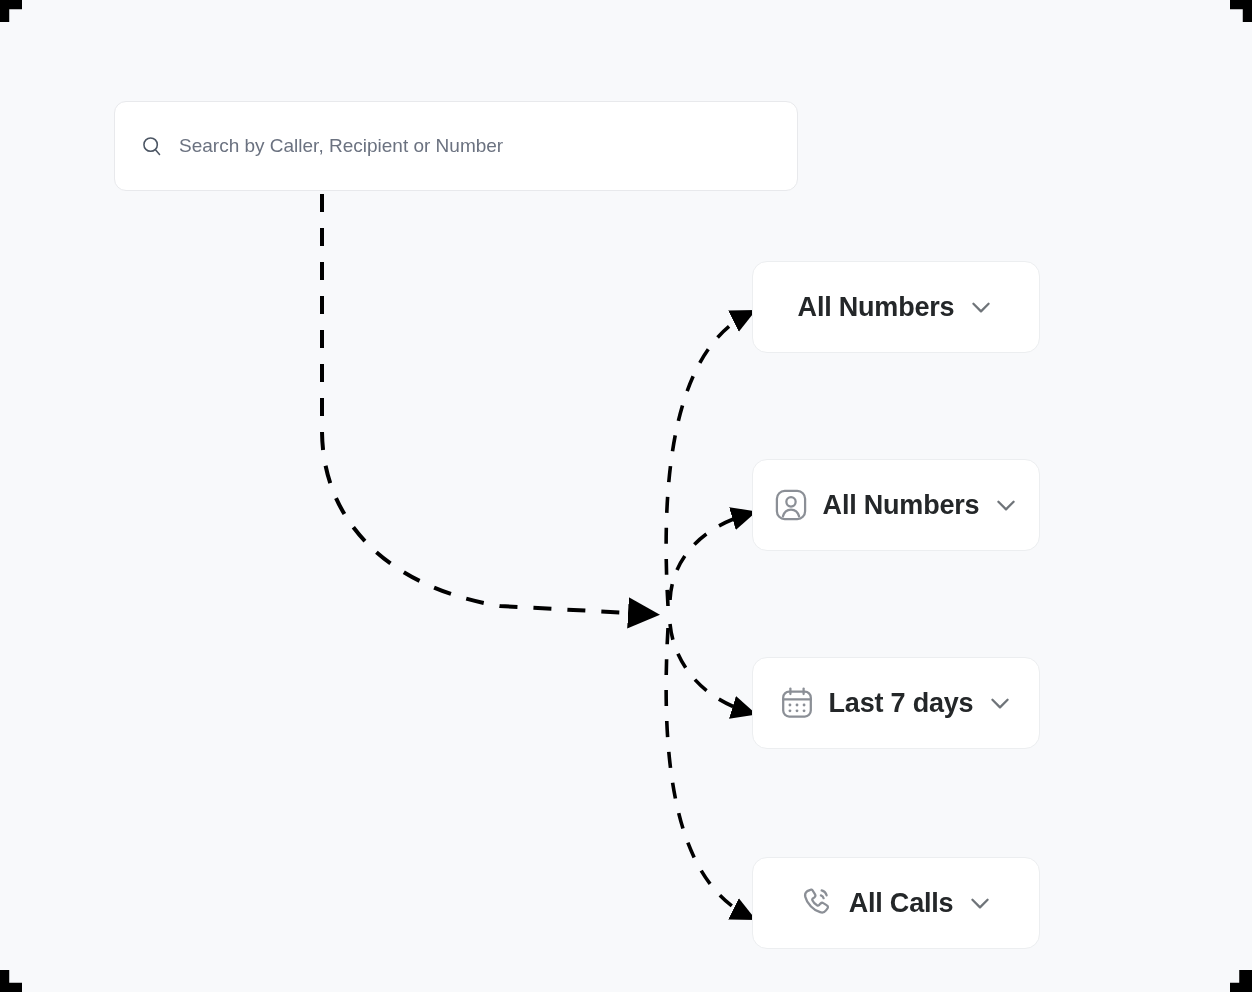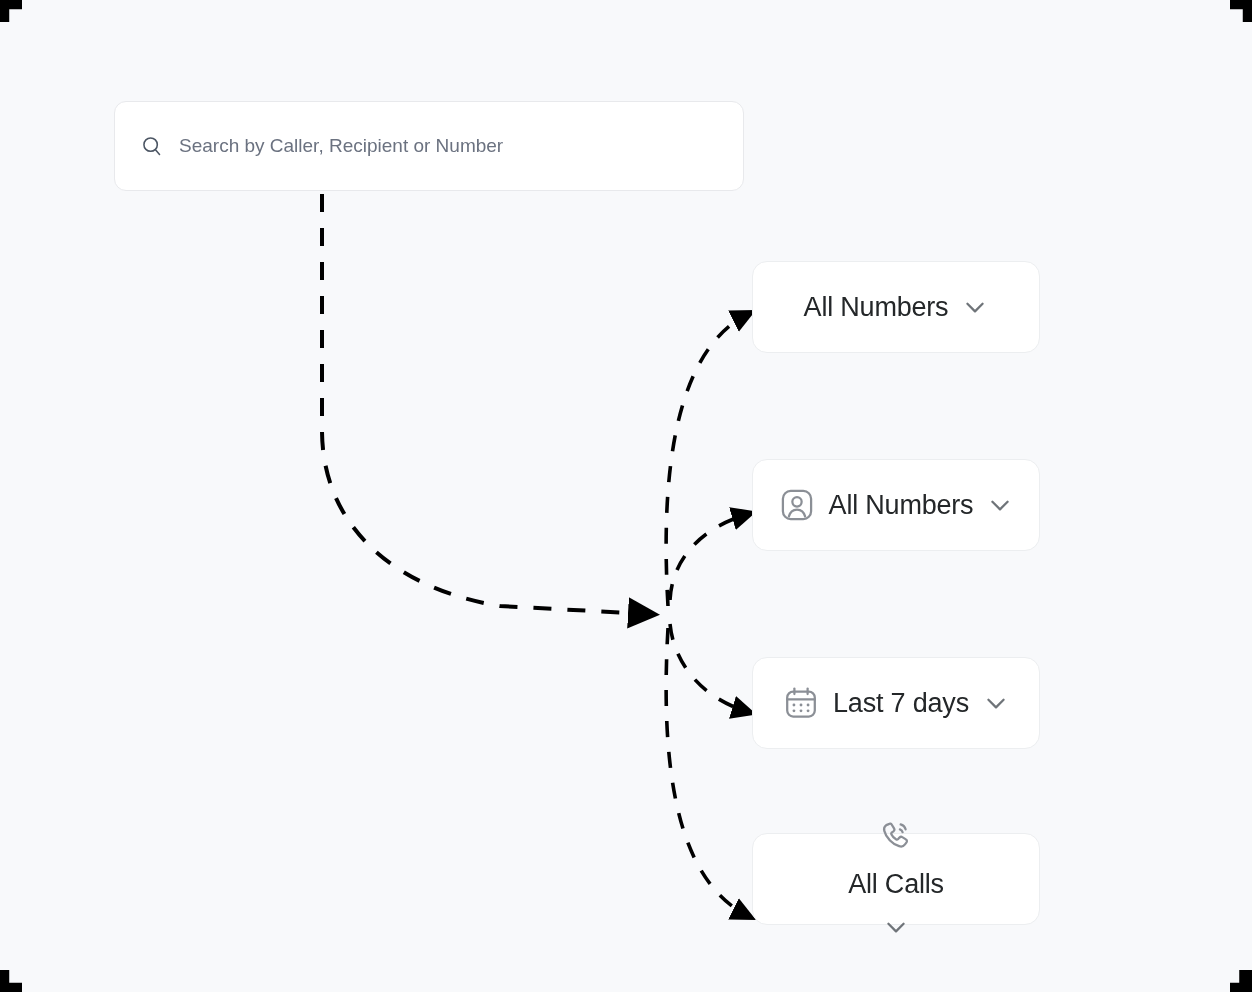--- a/index.html
+++ b/index.html
@@ -40,21 +40,21 @@
     inset: 0;
     z-index: 5;
     pointer-events: none;
   }
 
   
   .search-bar {
     position: absolute;
     left: 114px;
     top: 101px;
-    width: 630px;
+    width: 684px;
     height: 90px;
     box-sizing: border-box;
     background: #ffffff;
     border: 1px solid #e8e9ec;
     border-radius: 12px;
     display: flex;
     align-items: center;
     padding: 0 26px;
     z-index: 10;
   }
@@ -100,37 +100,37 @@
   }
   .filter-btn .lead-icon {
     width: 36px;
     height: 36px;
     flex: 0 0 auto;
     color: #8b8f96;
     display: block;
   }
   .filter-btn .label {
     font-size: 27px;
-    font-weight: 400;
+    font-weight: 700;
     color: #242729;
     letter-spacing: -0.2px;
     white-space: nowrap;
   }
   .filter-btn .chev {
     width: 26px;
     height: 26px;
     flex: 0 0 auto;
     color: #6f7479;
     display: block;
   }
 
   #btn-numbers { top: 261px; }
   #btn-agents  { top: 459px; }
   #btn-date    { top: 657px; justify-content: center; }
-  #btn-calls   { top: 833px; flex-direction: column; }
+  #btn-calls   { top: 857px; }
 </style>
 </head>
 <body>
 
 <div class="canvas">
 
   <svg class="arrows" width="1252" height="992" viewBox="0 0 1252 992" fill="none">
     <defs>
       <marker id="ahead" markerWidth="9" markerHeight="9" refX="5" refY="4.5" orient="auto" markerUnits="strokeWidth">
         <path d="M0,0.6 L8,4.5 L0,8.4 z" fill="#000000"></path>

